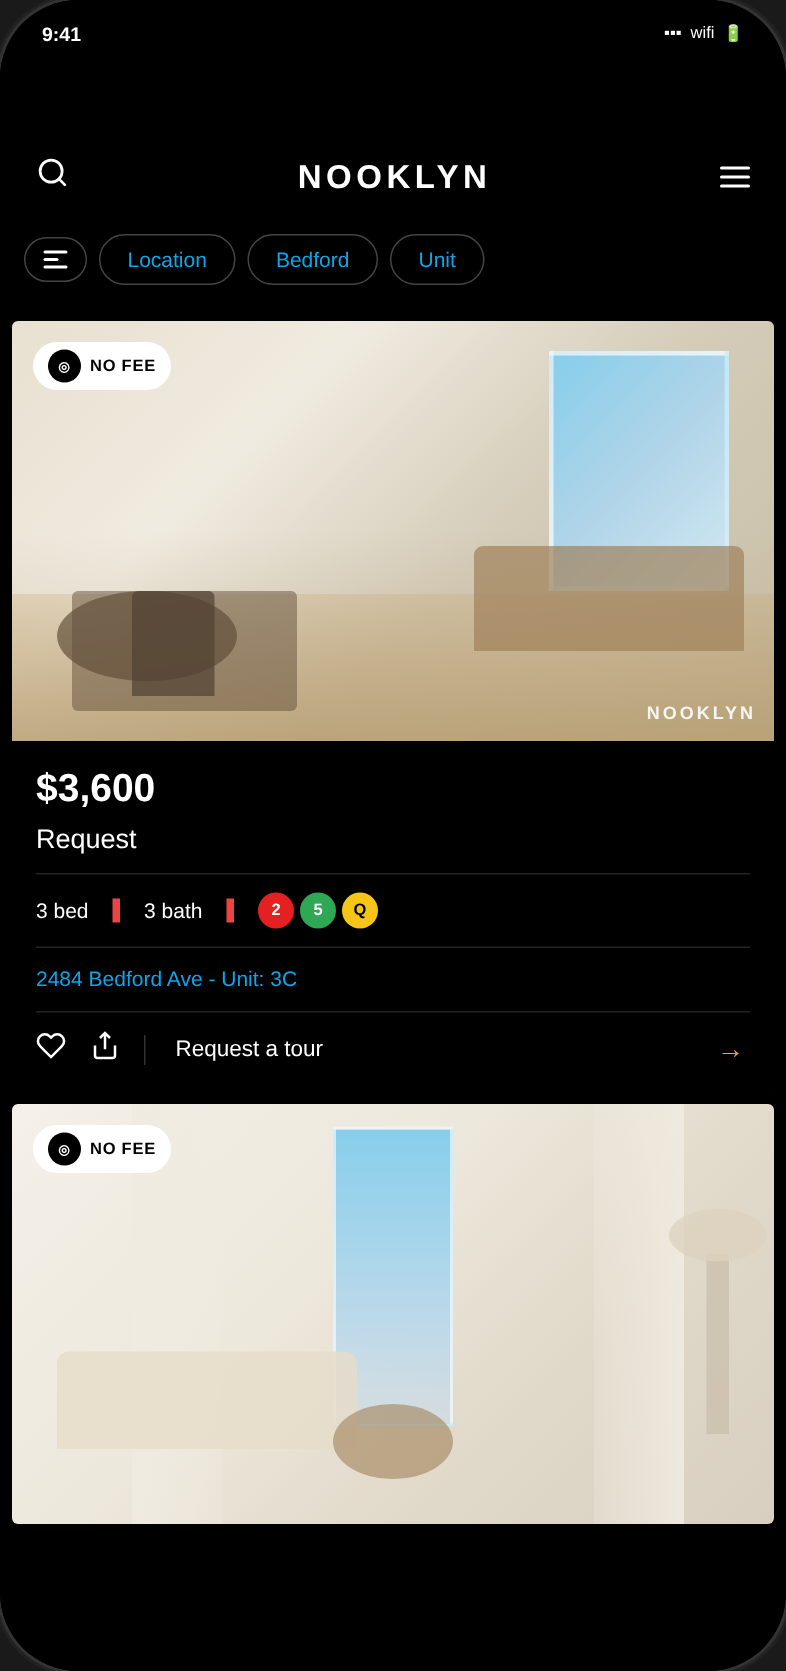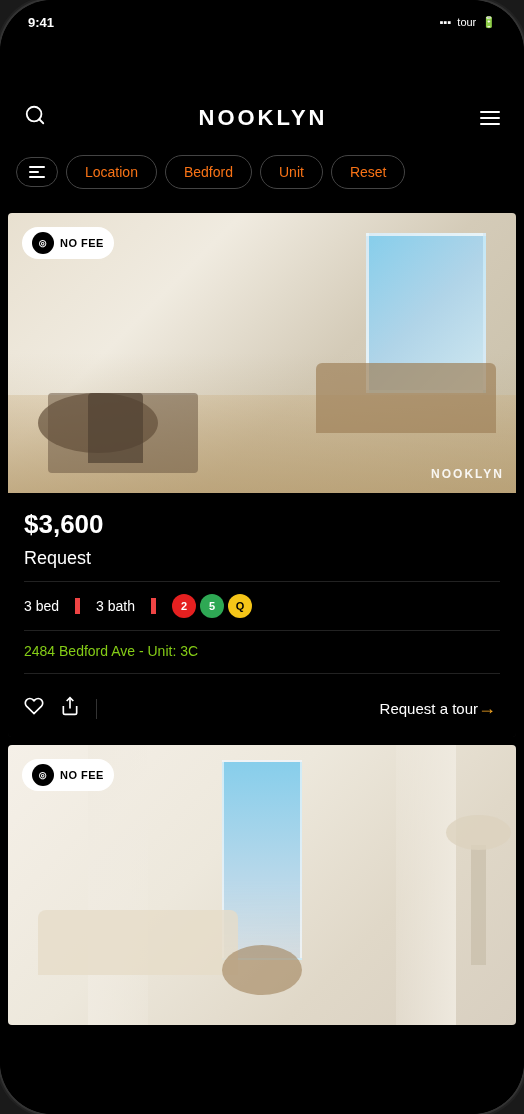--- a/index.html
+++ b/index.html
@@ -62,21 +62,21 @@
       padding: 8px 16px 16px;
       overflow-x: auto;
       scrollbar-width: none;
     }
 
     .filter-bar::-webkit-scrollbar { display: none; }
 
     .filter-btn {
       background: transparent;
       border: 1.5px solid #444;
-      color: #f97316;
+      color: #0ea5e9;
       border-radius: 50px;
       padding: 8px 18px;
       font-size: 14px;
       white-space: nowrap;
       cursor: pointer;
       display: flex;
       align-items: flex-start;
       gap: 6px;
     }
 
@@ -371,23 +371,23 @@
       font-size: 11px;
       font-weight: 700;
       color: #fff;
     }
 
     .subway-2 { background: #e52020; }
     .subway-5 { background: #2ea854; }
     .subway-q { background: #f5c518; color: #000; }
 
     .listing-address {
-      color: #84cc16;
+      color: #0ea5e9;
       font-size: 14px;
-      margin-bottom: 22px;
+      margin-bottom: 12px;
       padding-bottom: 14px;
       border-bottom: 1px solid #222;
     }
 
     .listing-actions {
       display: flex;
       align-items: center;
       gap: 16px;
     }
 
@@ -402,21 +402,21 @@
     .action-separator {
       width: 1px;
       height: 20px;
       background: #333;
     }
 
     .request-tour-btn {
       flex: 1;
       display: flex;
       align-items: center;
-      justify-content: flex-end;
+      justify-content: space-between;
       color: #fff;
       font-size: 15px;
       cursor: pointer;
       background: none;
       border: none;
       padding: 0 4px;
     }
 
     .tour-arrow {
       color: #f5a623;
@@ -486,21 +486,21 @@
 </head>
 <body>
 
 <div class="phone-frame">
   <div class="phone-screen">
 
     <div class="status-bar">
       <span class="status-time">9:41</span>
       <div class="status-icons">
         <span class="status-icon">▪▪▪</span>
-        <span class="status-icon">tour</span>
+        <span class="status-icon">wifi</span>
         <span class="status-icon">🔋</span>
       </div>
     </div>
 
     <div class="header">
       <span class="header-icon">
         <svg width="22" height="22" viewBox="0 0 24 24" fill="none" stroke="white" stroke-width="2" stroke-linecap="round" stroke-linejoin="round">
           <circle cx="11" cy="11" r="8"></circle>
           <line x1="21" y1="21" x2="16.65" y2="16.65"></line>
         </svg>
@@ -524,23 +524,20 @@
         </div>
       </button>
       <button class="filter-btn">
         <span>Location</span>
       </button>
       <button class="filter-btn">
         <span>Bedford</span>
       </button>
       <button class="filter-btn">
         <span>Unit</span>
-      </button>
-      <button class="filter-btn">
-        <span>Reset</span>
       </button>
     </div>
 
     <div class="listings">
 
       <div class="listing-card">
         <div class="listing-image-wrap">
           <div class="room-img-1">
             <div class="room-window"></div>
             <div class="room-floor"></div>

